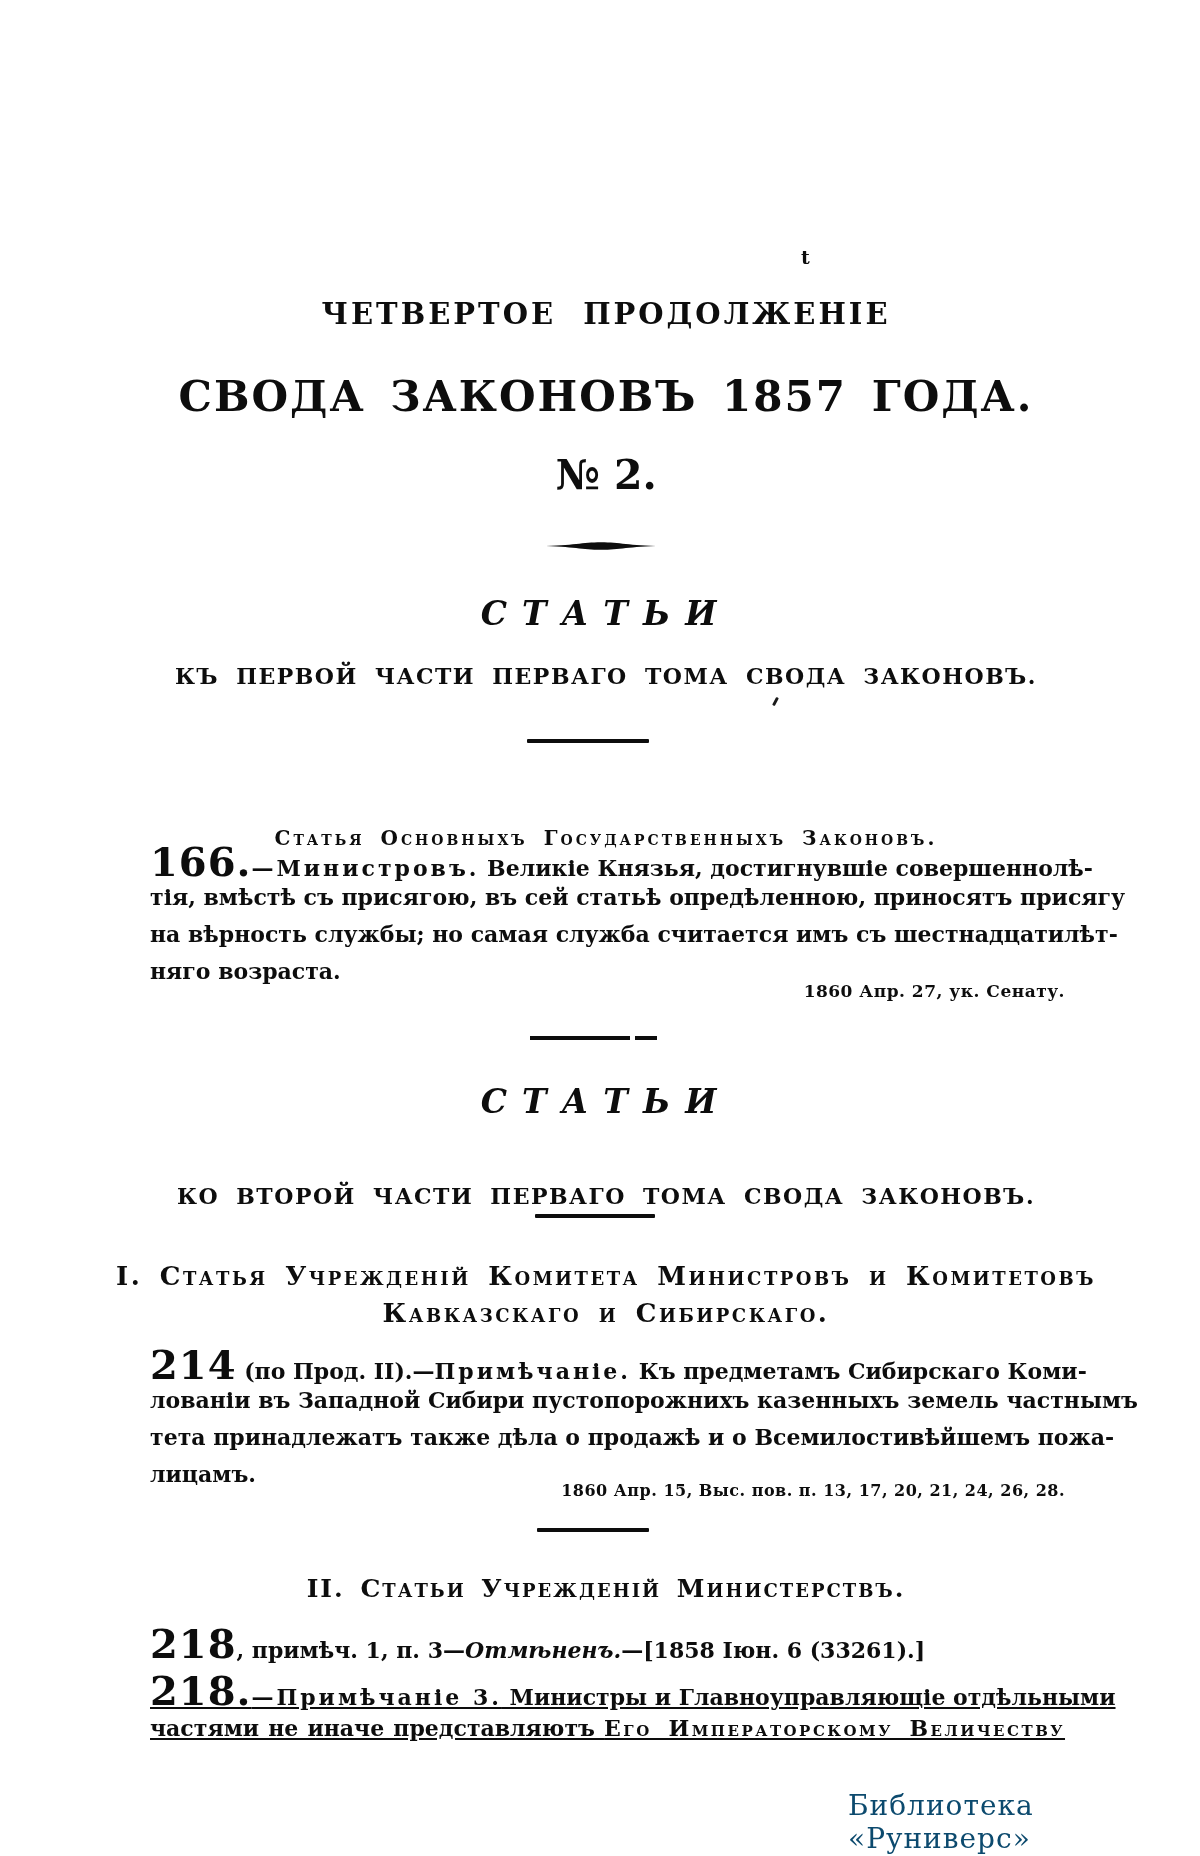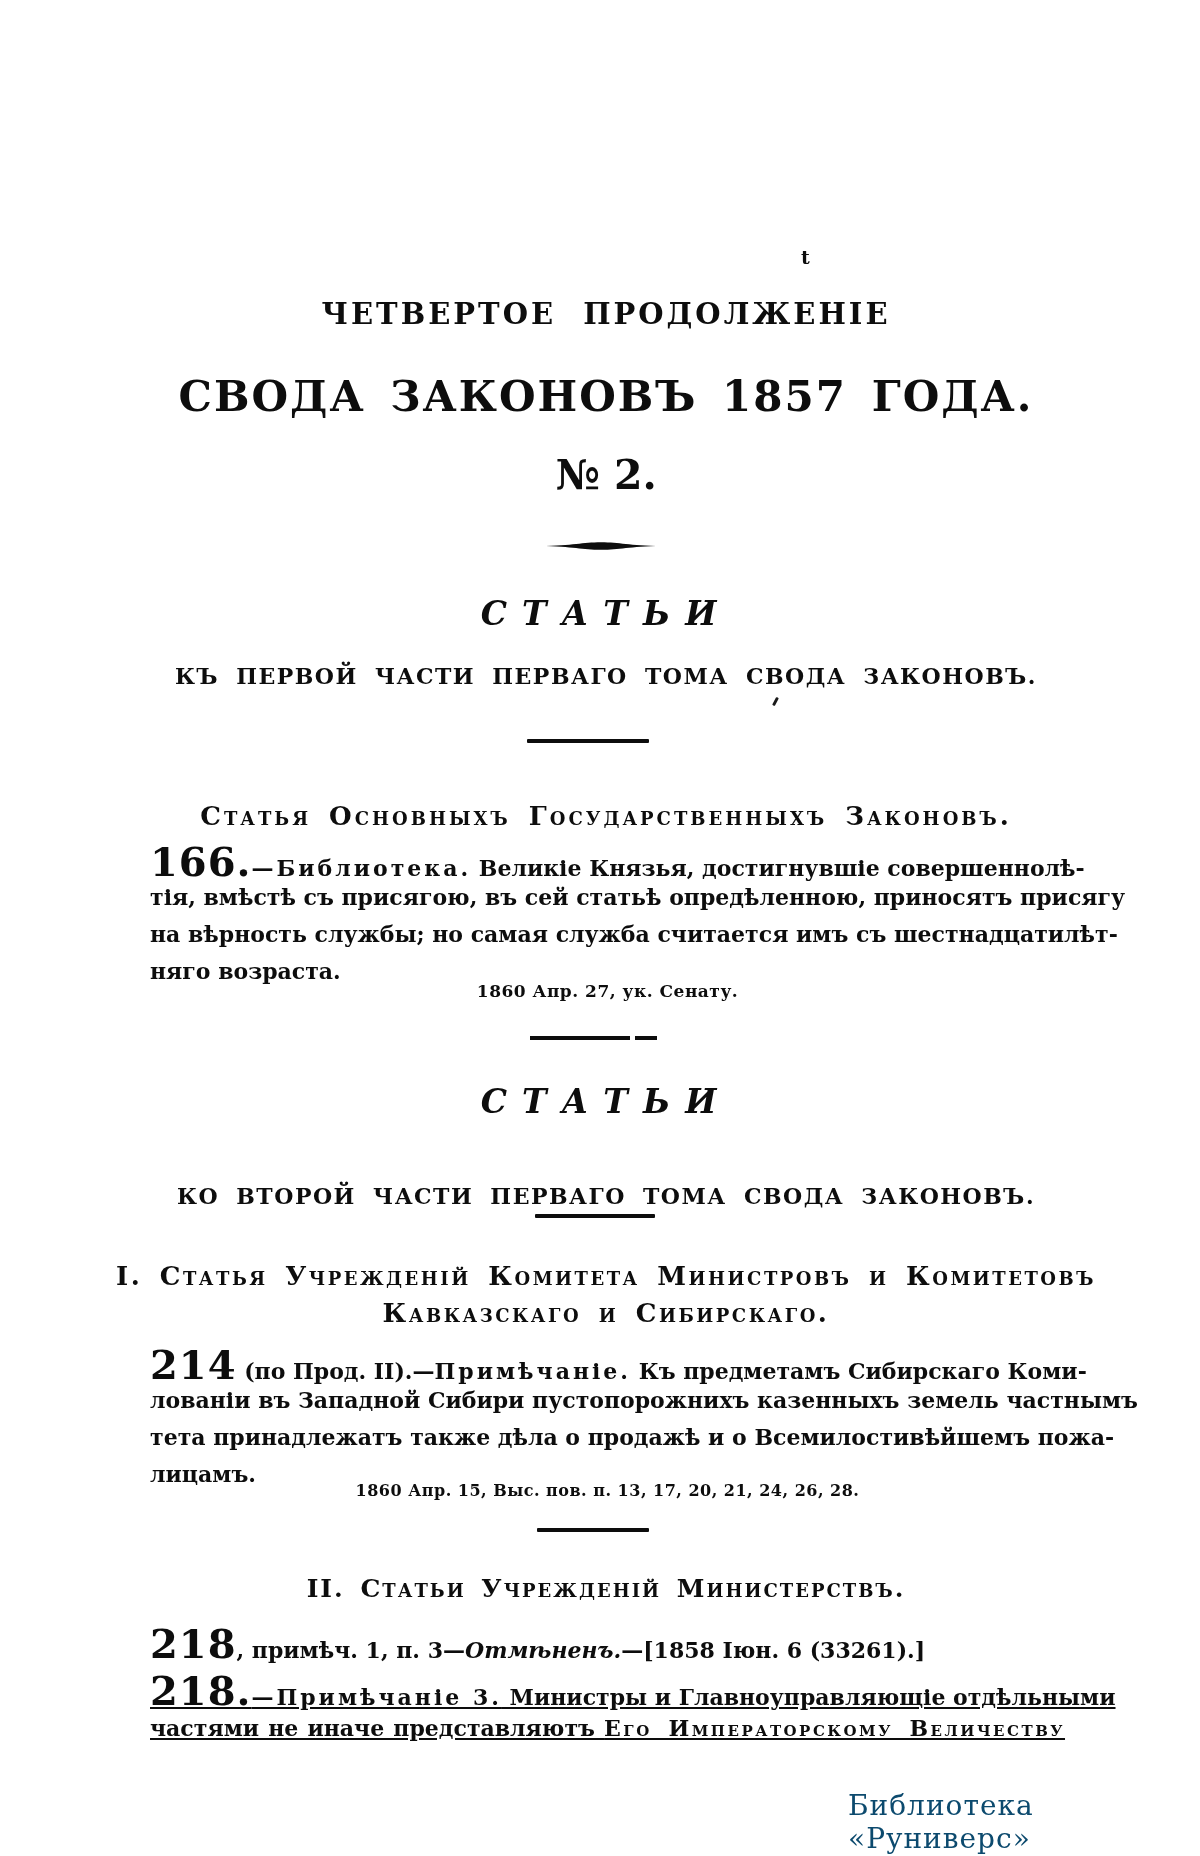--- a/index.html
+++ b/index.html
@@ -19,33 +19,33 @@
   .rule{position:absolute;height:4px;background:#0d0d0d;border-radius:1px;}
   .rule-seg{position:absolute;height:4px;background:#0d0d0d;}
   
   .statii{font-size:33px;font-weight:bold;letter-spacing:15px;font-style:italic;}
   .statii-1{top:594px;}
   .statii-2{top:1082px;}
   .subtitle{font-size:22px;font-weight:bold;letter-spacing:1.5px;word-spacing:8px;}
   .subtitle-1{top:663px;}
   .subtitle-2{top:1151px;margin-top:32px;}
   .sc{font-variant:small-caps;font-variant-caps:small-caps;}
-  .chapter{top:801px;font-size:26px;font-weight:bold;letter-spacing:3px;word-spacing:6px;}
+  .chapter{top:826px;font-size:20px;font-weight:bold;letter-spacing:3px;word-spacing:6px;}
   .heading-two-line{line-height:37px;font-size:26px;font-weight:bold;letter-spacing:2.5px;word-spacing:6px;}
   .heading-ii{top:1574px;font-size:25px;font-weight:bold;letter-spacing:2px;word-spacing:5px;}
   
   .para{position:absolute;left:150px;width:915px;font-size:22px;font-weight:bold;}
   .line{display:block;height:37px;line-height:37px;text-align:justify;text-align-last:justify;white-space:nowrap;}
   .line.last{text-align-last:left;}
   .line.plain{text-align:left;text-align-last:left;}
   .num{font-size:40px;line-height:1;letter-spacing:1px;}
   .nl{letter-spacing:3px;}
   .ital{font-style:italic;}
   .emph{font-variant:small-caps;font-variant-caps:small-caps;letter-spacing:2.5px;word-spacing:5px;}
-  .citation{position:absolute;left:150px;width:915px;text-align:center;font-size:17px;font-weight:bold;letter-spacing:0.5px;}
+  .citation{position:absolute;left:150px;width:915px;text-align:right;font-size:17px;font-weight:bold;letter-spacing:0.5px;}
   .accent-mark{position:absolute;left:774px;top:697px;width:3px;height:9px;background:#1a1a1a;transform:rotate(28deg);border-radius:1px;}
   
   .watermark{position:absolute;left:848px;top:1789px;font-size:28px;color:#0c4a6e;letter-spacing:1px;}
 </style>
 </head>
 <body>
 
 <div class="page">
 
   <span class="stray-t">t</span>
@@ -58,21 +58,21 @@
   <svg class="spindle" width="122" height="10" viewBox="0 0 122 10">
     <path d="M0,5 C34,4.6 42,1.2 61,1.2 C80,1.2 88,4.6 122,5 C88,5.4 80,8.8 61,8.8 C42,8.8 34,5.4 0,5 Z" fill="#0d0d0d"></path>
   </svg>
 
   <div class="centered statii statii-1">СТАТЬИ</div>
   <div class="centered subtitle subtitle-1">КЪ ПЕРВОЙ ЧАСТИ ПЕРВАГО ТОМА СВОДА ЗАКОНОВЪ.</div>
   <div class="rule" style="left:527px;top:739px;width:122px;"></div>
   <div class="centered chapter sc">Статья Основныхъ Государственныхъ Законовъ.</div>
 
   <div class="para" style="top:842px;">
-    <span class="line"><span class="num">166.</span><span class="nl">—Библиотека.</span><span> Великіе Князья, достигнувшіе совершеннолѣ-</span></span>
+    <span class="line"><span class="num">166.</span><span class="nl">—Министровъ.</span><span> Великіе Князья, достигнувшіе совершеннолѣ-</span></span>
     <span class="line">тія, вмѣстѣ съ присягою, въ сей статьѣ опредѣленною, приносятъ присягу</span>
     <span class="line">на вѣрность службы; но самая служба считается имъ съ шестнадцатилѣт-</span>
     <span class="line last">няго возраста.</span>
   </div>
   <div class="citation" style="top:981px;">1860 Апр. 27, ук. Сенату.</div>
 
   <div>
     <span class="rule-seg" style="left:530px;top:1036px;width:100px;"></span>
     <span class="rule-seg" style="left:635px;top:1036px;width:22px;"></span>
   </div>

